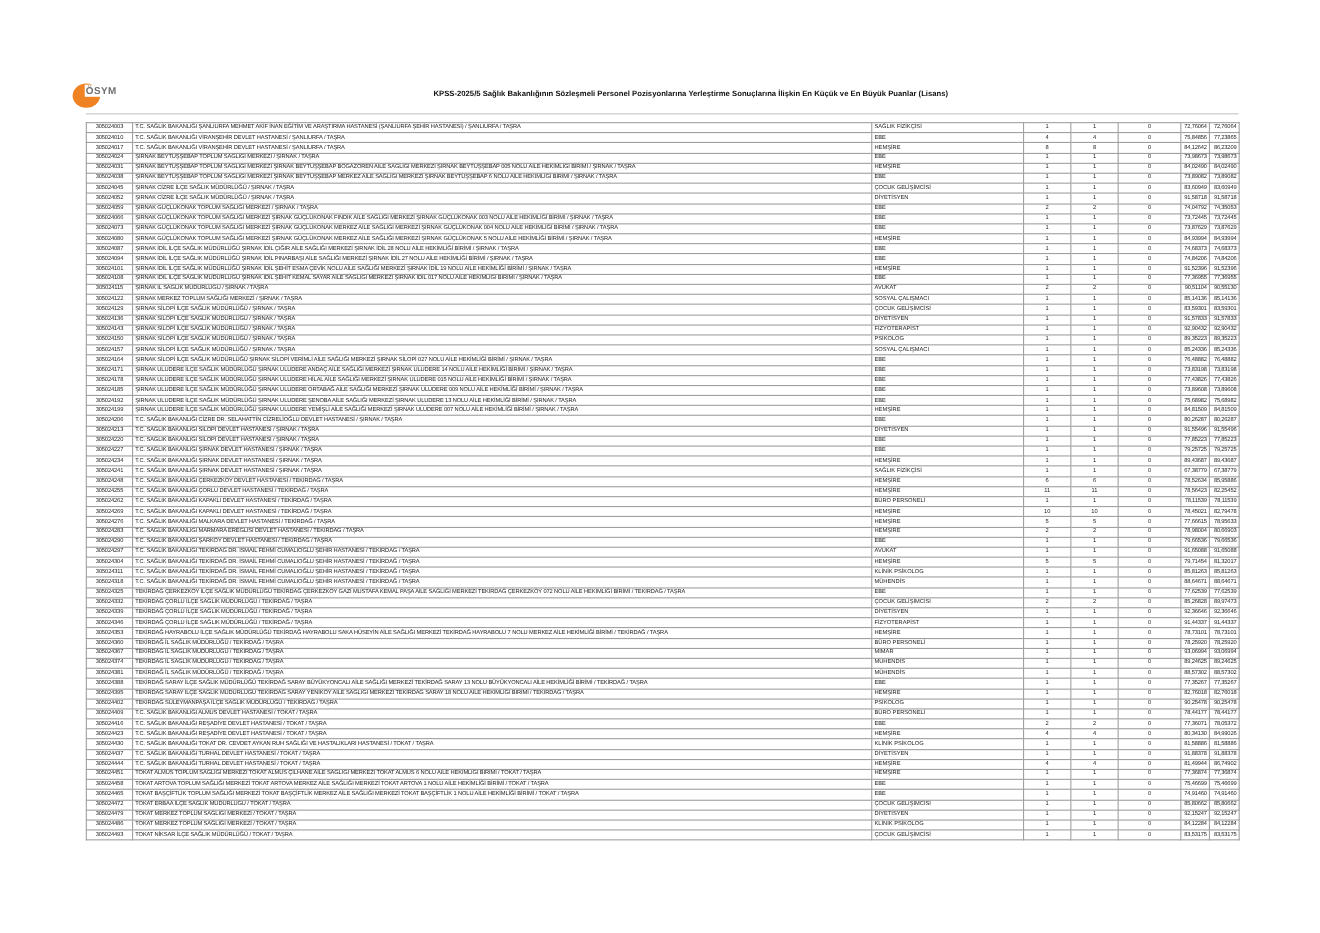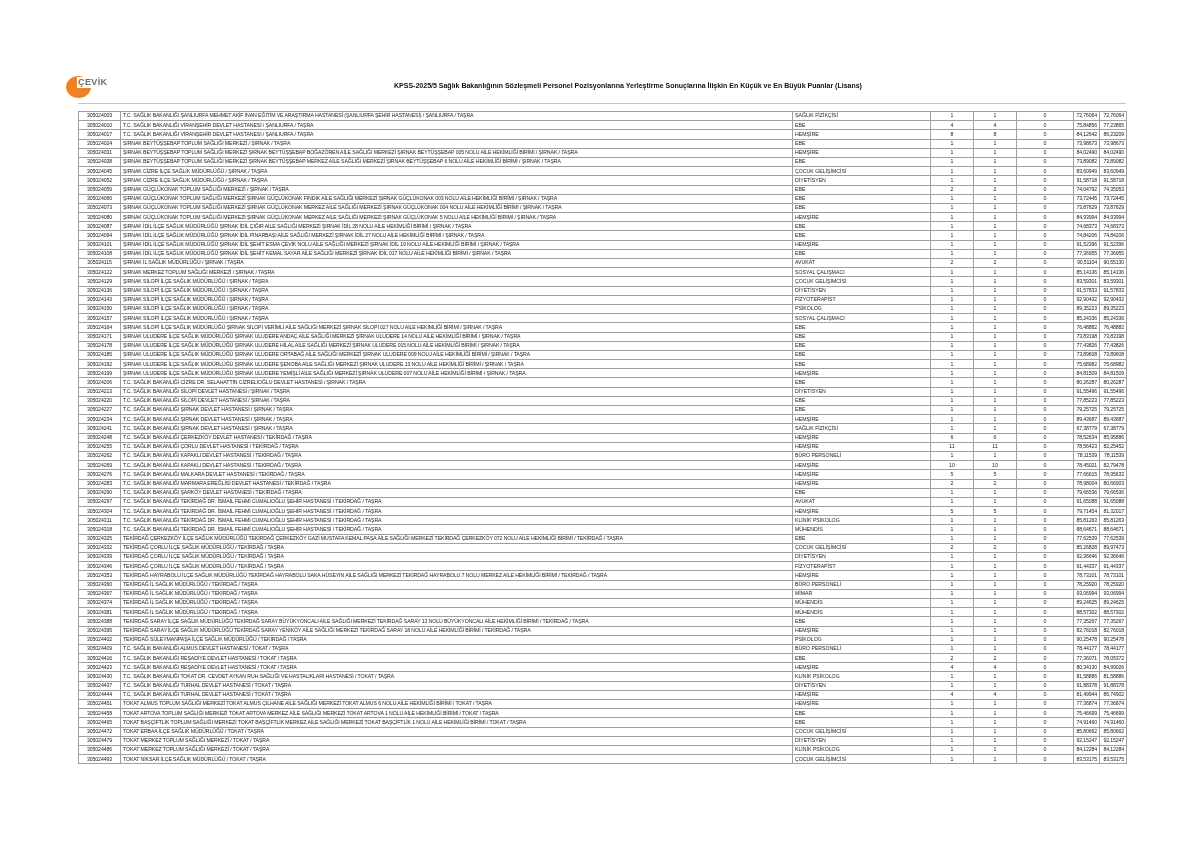--- a/index.html
+++ b/index.html
@@ -49,21 +49,21 @@
   .w0{width:42px;} .w1{width:672px;} .w2{width:138px;} .w3{width:43px;}
   .w4{width:43px;} .w5{width:57px;} .w6{width:26px;} .w7{width:27px;}
 </style>
 </head>
 <body style="--logo-orange: #ef8222; --logo-text: #6e6e6e;">
 
 <div class="page">
 
   <div class="logo">
     <span class="logo-circle"></span>
-    <span class="logo-text">ÇEVİK</span>
+    <span class="logo-text">ÖSYM</span>
   </div>
 
   <div class="doc-title">KPSS-2025/5 Sağlık Bakanlığının Sözleşmeli Personel Pozisyonlarına Yerleştirme Sonuçlarına İlişkin En Küçük ve En Büyük Puanlar (Lisans)</div>
 
   <div class="header-rule"></div>
 
   <table class="results">
     <colgroup>
       <col class="w0">
         <col class="w1">

